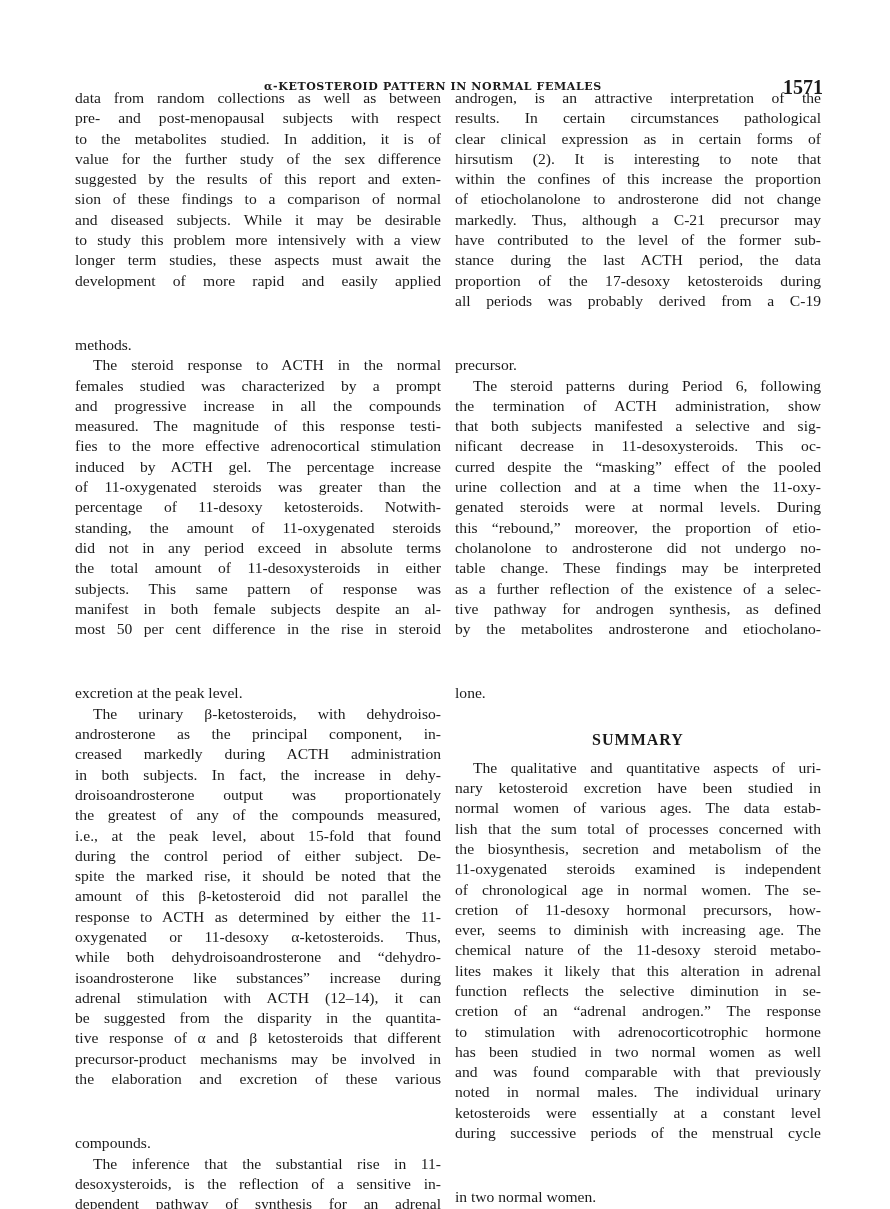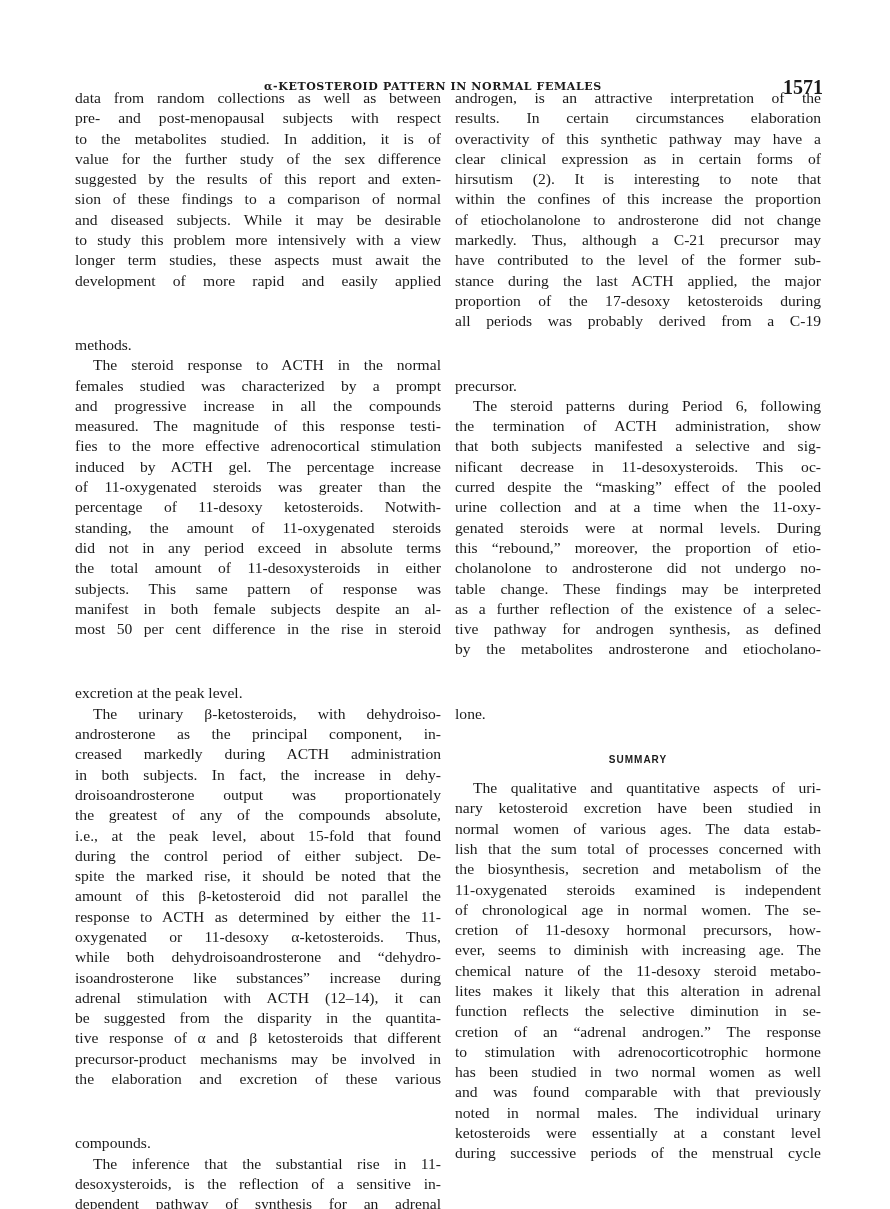--- a/index.html
+++ b/index.html
@@ -9,22 +9,22 @@
     .running-title { position: absolute; left: 264px; top: 2px; font-size: 11px; font-weight: bold;
       letter-spacing: 0.6px; font-family: "DejaVu Serif", serif; }
     .page-number { position: absolute; left: 783px; top: -2px; font-size: 20px; font-weight: bold;
       font-family: "Liberation Serif", serif; }
     .column { position: absolute; top: 88px; width: 366px; font-size: 15.6px; line-height: 20.3px; }
     .col-left { left: 75px; font-family: Liberation Serif, serif; }
     .col-right { left: 455px; }
     .ln { display: block; white-space: nowrap; text-align: justify; text-align-last: justify; height: 20.3px; }
     .ln.last { text-align-last: left; margin-top: 44px; }
     .ln.indent { text-indent: 18px; }
-    .section-heading { display: block; text-align: center; font-size: 10px; font-weight: bold;
-      letter-spacing: 1px; font-family: Liberation Sans, sans-serif; margin-top: 26px; margin-bottom: 14px; height: 14px; }
+    .section-heading { display: block; text-align: center; font-size: 16px; font-weight: bold;
+      letter-spacing: 1px; font-family: Liberation Serif, serif; margin-top: 26px; margin-bottom: 14px; height: 14px; }
     .spacer-dot { position: absolute; width: 2px; height: 1px; background: #bbb; }
   </style>
 </head>
 <body>
 
 <div class="header">
   <span class="running-title">α-KETOSTEROID PATTERN IN NORMAL FEMALES</span>
   <span class="page-number">1571</span>
 </div>
 
@@ -58,21 +58,21 @@
       <span class="ln">manifest in both female subjects despite an al-</span>
       <span class="ln">most 50 per cent difference in the rise in steroid</span>
       <span class="ln last">excretion at the peak level.</span>
     </div>
     <div>
       <span class="ln indent">The urinary β-ketosteroids, with dehydroiso-</span>
       <span class="ln">androsterone as the principal component, in-</span>
       <span class="ln">creased markedly during ACTH administration</span>
       <span class="ln">in both subjects.  In fact, the increase in dehy-</span>
       <span class="ln">droisoandrosterone output was proportionately</span>
-      <span class="ln">the greatest of any of the compounds absolute,</span>
+      <span class="ln">the greatest of any of the compounds measured,</span>
       <span class="ln">i.e., at the peak level, about 15-fold that found</span>
       <span class="ln">during the control period of either subject.  De-</span>
       <span class="ln">spite the marked rise, it should be noted that the</span>
       <span class="ln">amount of this β-ketosteroid did not parallel the</span>
       <span class="ln">response to ACTH as determined by either the 11-</span>
       <span class="ln">oxygenated or 11-desoxy α-ketosteroids.  Thus,</span>
       <span class="ln">while both dehydroisoandrosterone and “dehydro-</span>
       <span class="ln">isoandrosterone like substances” increase during</span>
       <span class="ln">adrenal stimulation with ACTH (12–14), it can</span>
       <span class="ln">be suggested from the disparity in the quantita-</span>
@@ -83,29 +83,28 @@
     </div>
     <div>
       <span class="ln indent">The inference that the substantial rise in 11-</span>
       <span class="ln">desoxysteroids, is the reflection of a sensitive in-</span>
       <span class="ln">dependent pathway of synthesis for an adrenal</span>
     </div>
   </div>
 <div class="column col-right" id="col-right">
     <div>
       <span class="ln">androgen, is an attractive interpretation of the</span>
-      <span class="ln">results.  In certain circumstances elaboration</span>
-      <span class="ln">overactivity of this synthetic pathway may have a</span>
+      <span class="ln">results.  In certain circumstances pathological</span>
       <span class="ln">clear clinical expression as in certain forms of</span>
       <span class="ln">hirsutism (2).  It is interesting to note that</span>
       <span class="ln">within the confines of this increase the proportion</span>
       <span class="ln">of etiocholanolone to androsterone did not change</span>
       <span class="ln">markedly.  Thus, although a C-21 precursor may</span>
       <span class="ln">have contributed to the level of the former sub-</span>
-      <span class="ln">stance during the last ACTH applied, the major</span>
+      <span class="ln">stance during the last ACTH period, the data</span>
       <span class="ln">proportion of the 17-desoxy ketosteroids during</span>
       <span class="ln">all periods was probably derived from a C-19</span>
       <span class="ln last">precursor.</span>
     </div>
     <div>
       <span class="ln indent">The steroid patterns during Period 6, following</span>
       <span class="ln">the termination of ACTH administration, show</span>
       <span class="ln">that both subjects manifested a selective and sig-</span>
       <span class="ln">nificant decrease in 11-desoxysteroids.  This oc-</span>
       <span class="ln">curred despite the “masking” effect of the pooled</span>

